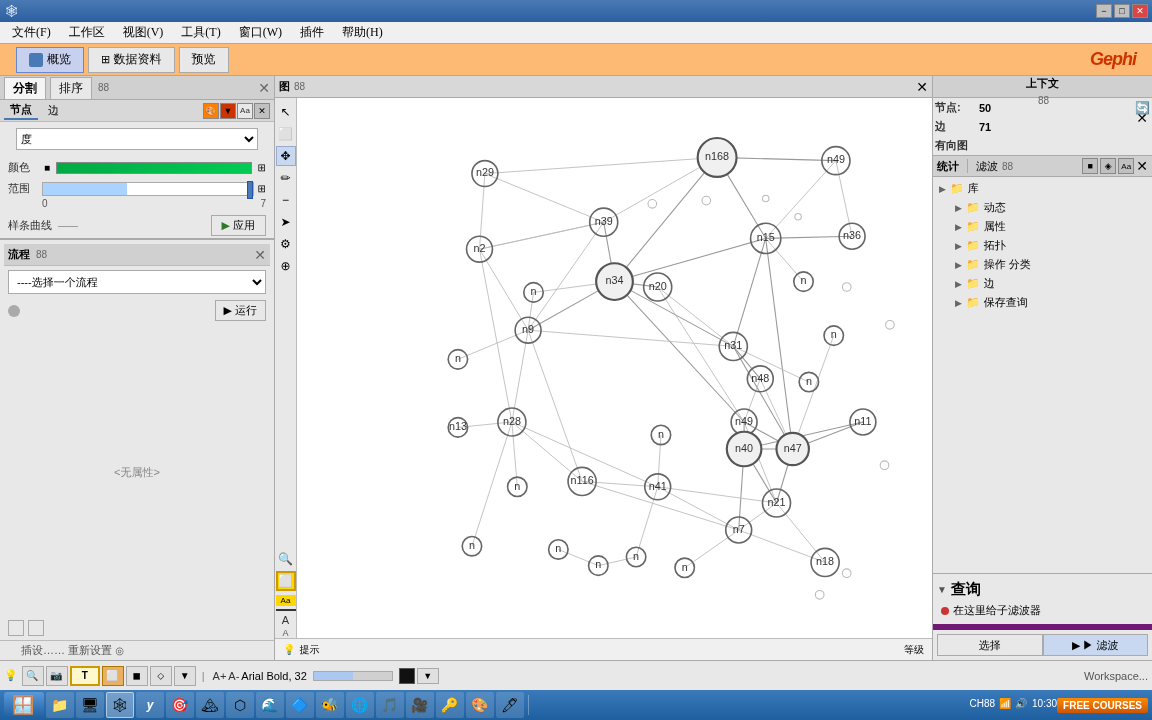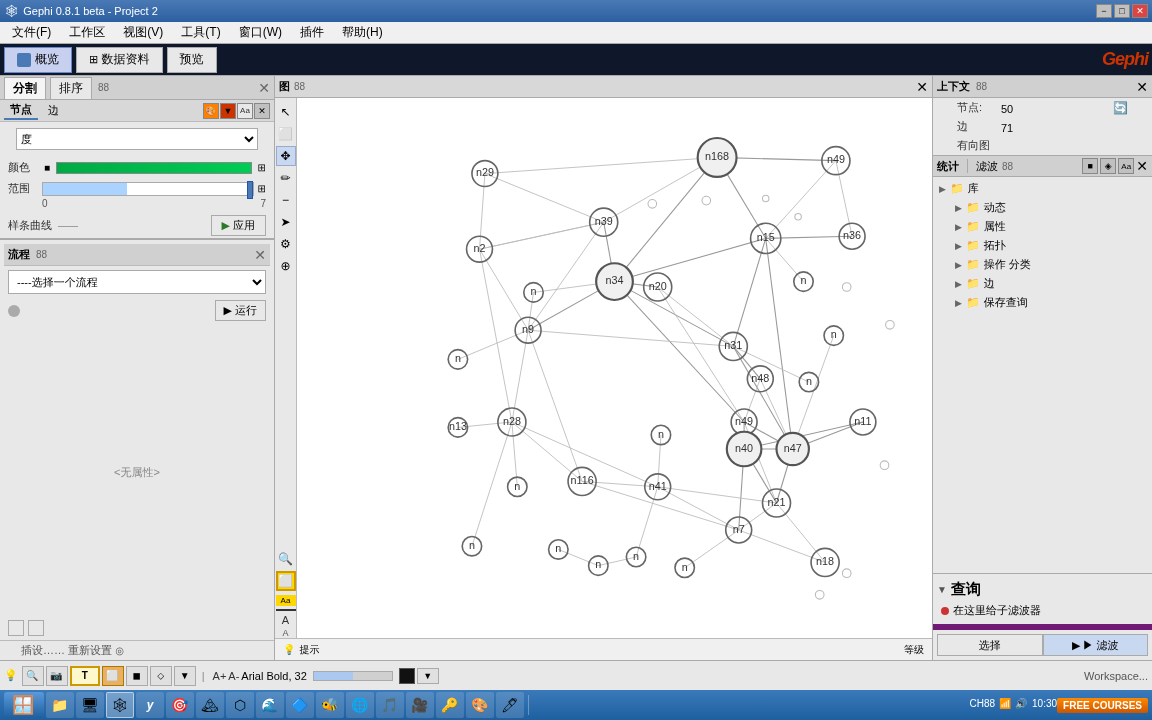--- a/index.html
+++ b/index.html
@@ -33,30 +33,31 @@
       align-items: center;
       border-bottom: 1px solid #aaa;
       padding: 0 4px;
       gap: 2px;
     }
     .menu-item {
       padding: 2px 8px;
       font-size: 12px;
       cursor: pointer;
       color: #000;
+      font-family: Liberation Serif, serif;
     }
 
     
     .toolbar {
-      background: #0f172a;
+      background: #fdba74;
       height: 32px;
       display: flex;
       align-items: center;
       border-bottom: 1px solid #aaa;
-      padding: 0 4px;
+      padding: 0 16px;
       gap: 4px;
     }
     .toolbar-btn {
       height: 26px;
       padding: 0 12px;
       background: #e8e8e8;
       border: 1px solid #aaa;
       cursor: pointer;
       font-size: 12px;
       display: flex; align-items: center;
@@ -189,24 +190,24 @@
     
     .right-panel {
       width: 220px;
       background: #e8e8e8;
       border-left: 1px solid #aaa;
       display: flex;
       flex-direction: column;
     }
     .right-panel-header {
       background: #d0d0d0; height: 22px; display: flex; align-items: center;
-      border-bottom: 1px solid #aaa; padding: 0 4px; gap: 4px;
+      border-bottom: 1px solid #aaa; padding: 0 4px; gap: 4px; flex-direction: column;
     }
     .stat-row {
-      display: flex; align-items: flex-end; padding: 2px 24px; gap: 4px;
+      display: flex; align-items: center; padding: 2px 2px; gap: 4px; font-weight: bold;
     }
     .stat-label { color: #333; font-size: 11px; min-width: 40px; }
     .stat-value { font-size: 11px; }
 
     .right-section-header {
       background: #d0d0d0; height: 22px; display: flex; align-items: center;
       border-top: 1px solid #aaa; border-bottom: 1px solid #aaa;
       padding: 0 4px; gap: 4px; font-size: 11px;
     }
     .filter-icons { display: flex; gap: 2px; margin-left: auto; }
@@ -323,21 +324,20 @@
     }
     .node-text { font-size: 10px; fill: #333; text-anchor: middle; dominant-baseline: middle; }
     .edge-line { stroke: #bbb; stroke-width: 0.8; }
     .edge-line.dark { stroke: #999; stroke-width: 1; }
   </style>
 </head>
 <body>
 
 <div class="title-bar">
   <span style="font-size:12px;">🕸</span>
-  <span class="title-bar-title">Gephi 0.8.1 beta - Project 2</span>
   <div class="title-bar-controls">
     <div class="title-btn">−</div>
     <div class="title-btn">□</div>
     <div class="title-btn close">✕</div>
   </div>
 </div>
 
 <div class="menu-bar">
   <span class="menu-item">文件(F)</span>
   <span class="menu-item">工作区</span>

